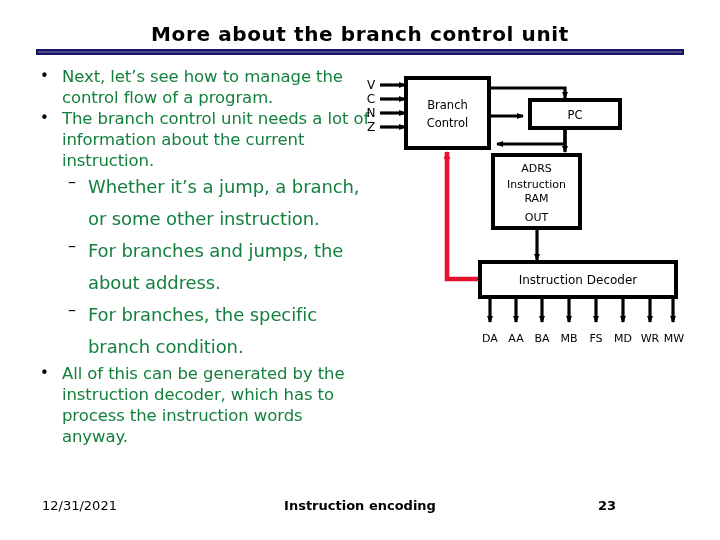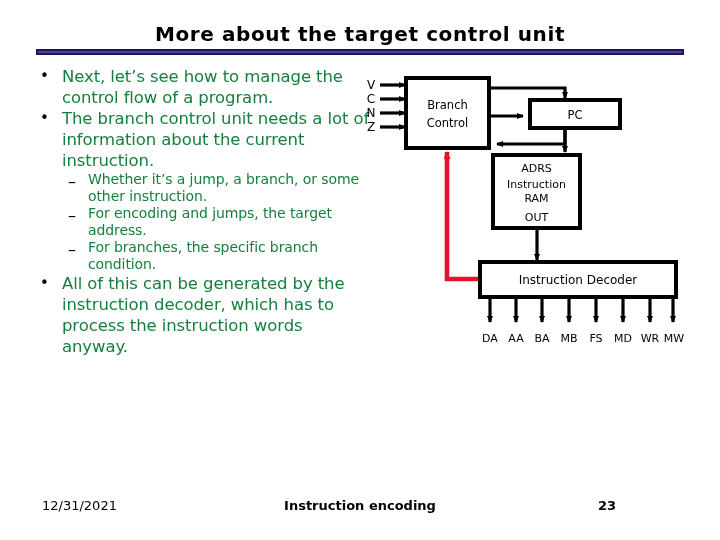--- a/index.html
+++ b/index.html
@@ -83,22 +83,22 @@
     line-height: 22px;
   }
   .bullet-text {
     flex: 1 1 auto;
     font-size: 16.5px;
     line-height: 21px;
     color: #15803d;
     letter-spacing: -0.1px;
   }
   .bullet-row.lvl2 .bullet-text {
-    font-size: 14px;
-    line-height: 17px;
+    font-size: 18px;
+    line-height: 32px;
   }
 
   
   #diagram {
     position: absolute;
     left: 360px;
     top: 66px;
     width: 340px;
     height: 290px;
   }
@@ -116,21 +116,21 @@
     font-size: 13px; color: #000000; font-weight: bold;
   }
   #footer-page {
     position: absolute; right: 40px; top: 0;
     font-size: 13px; color: #000000; font-weight: bold;
   }
 </style>
 </head>
 <body>
 
-<div id="slide-title">More about the target control unit</div>
+<div id="slide-title">More about the branch control unit</div>
 
 <div id="title-divider">
   <div class="bar-outer"></div>
   <div class="bar-inner"></div>
 </div>
 
 <div id="body-list">
 
   <div class="bullet-row lvl1">
     <span class="bullet-mark">•</span>
@@ -142,21 +142,21 @@
     <span class="bullet-text">The branch control unit needs a lot of information about the current instruction.</span>
   </div>
 
   <div class="bullet-row lvl2">
     <span class="bullet-mark">–</span>
     <span class="bullet-text">Whether it’s a jump, a branch, or some other instruction.</span>
   </div>
 
   <div class="bullet-row lvl2">
     <span class="bullet-mark">–</span>
-    <span class="bullet-text">For encoding and jumps, the target address.</span>
+    <span class="bullet-text">For branches and jumps, the about address.</span>
   </div>
 
   <div class="bullet-row lvl2">
     <span class="bullet-mark">–</span>
     <span class="bullet-text">For branches, the specific branch condition.</span>
   </div>
 
   <div class="bullet-row lvl1">
     <span class="bullet-mark">•</span>
     <span class="bullet-text">All of this can be generated by the instruction decoder, which has to process the instruction words anyway.</span>

